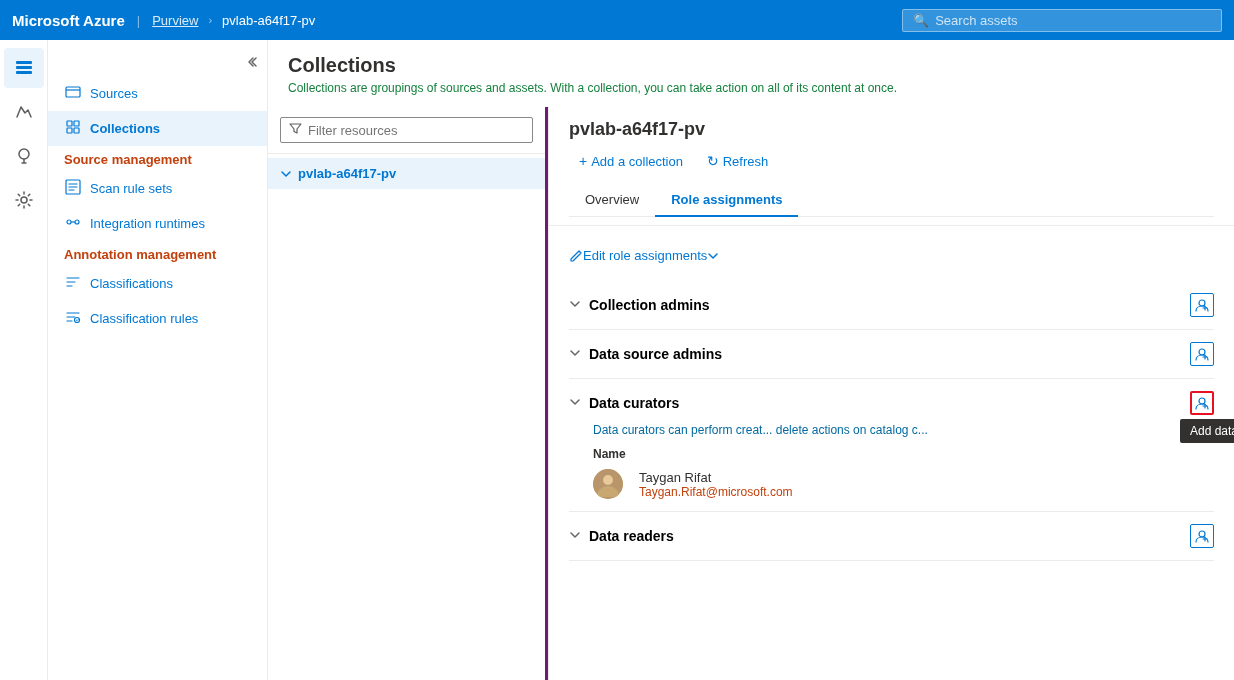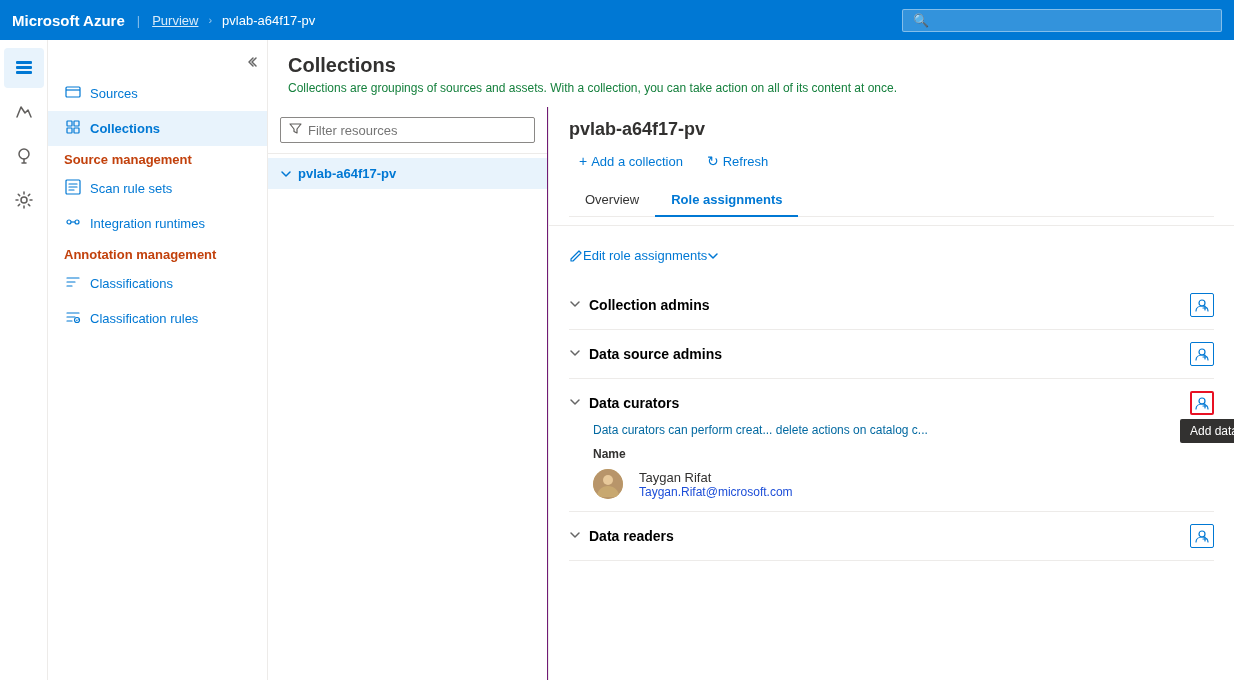--- a/index.html
+++ b/index.html
@@ -250,25 +250,25 @@
       background: #c8a96e;
       display: flex;
       align-items: center;
       justify-content: center;
       font-size: 12px;
       color: #fff;
       overflow: hidden;
     }
     .user-info { display: flex; flex-direction: column; }
     .user-name { font-size: 13px; font-weight: 500; color: #323130; }
-    .user-email { font-size: 12px; color: #1d4ed8; }
+    .user-email { font-size: 12px; color: #c2410c; }
 
     
     .content-body { display: flex; flex: 1; overflow: hidden; }
-    .collection-list { width: 280px; border-right: 1px solid #701a75; overflow-y: auto; }
+    .collection-list { width: 280px; border-right: 3px solid #701a75; overflow-y: auto; }
 
     
     .page-header {
       padding: 14px 20px 0;
     }
     .page-header-title { font-size: 20px; font-weight: 600; color: #323130; margin-bottom: 4px; }
     .page-header-desc { font-size: 12px; color: #15803d; margin-bottom: 12px; max-width: 700px; }
 
     
     .left-sidebar {
@@ -298,20 +298,21 @@
 <body>
 
 <div class="top-nav">
   <span class="top-nav-brand">Microsoft Azure</span>
   <span class="top-nav-sep">|</span>
   <span class="top-nav-purview">Purview</span>
   <span class="top-nav-arrow">›</span>
   <span class="top-nav-resource">pvlab-a64f17-pv</span>
   <div class="search-bar">
     <span class="search-icon-top">🔍</span>
+    <input type="text" placeholder="Search assets" style="">
   </div>
 </div>
 
 <div class="main-layout">
 
   <div class="left-sidebar">
     <div class="left-sidebar-icon active" title="Data catalog">
       <svg width="20" height="20" viewBox="0 0 20 20" fill="none">
           <rect x="2" y="3" width="16" height="3" rx="1" fill="#0078d4"></rect>
           <rect x="2" y="8" width="16" height="3" rx="1" fill="#0078d4"></rect>

